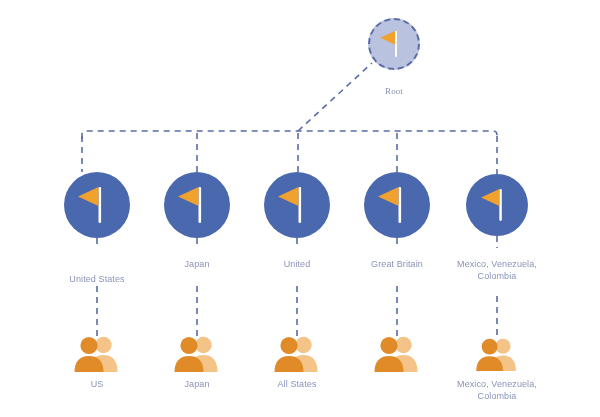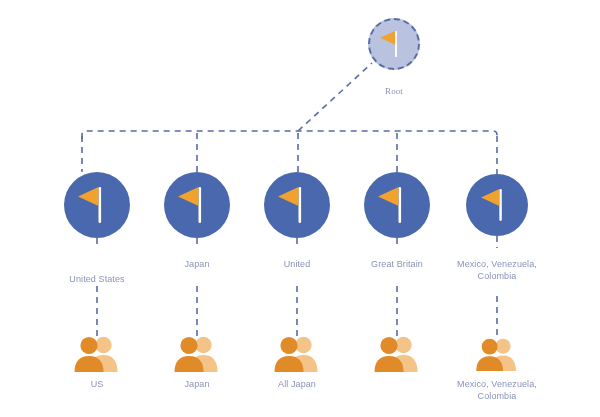--- a/index.html
+++ b/index.html
@@ -170,21 +170,21 @@
   <div class="label" style="left:142px; top:379px; width:110px;">Japan</div>
 
   <div class="people" style="left:271px; top:335px; width:52px; height:38px;">
     <svg viewBox="0 0 52 38" width="52" height="38">
       <circle cx="32.5" cy="10" r="8.2" fill="#f4c387"></circle>
       <path d="M 32.5 20 C 42 20 46.5 26 46.5 37 L 18.5 37 C 18.5 26 23 20 32.5 20 Z" fill="#f4c387"></path>
       <circle cx="18" cy="10.5" r="8.6" fill="#e08b28"></circle>
       <path d="M 18 21 C 27.8 21 32.5 27 32.5 37 L 3.5 37 C 3.5 27 8.2 21 18 21 Z" fill="#e08b28"></path>
     </svg>
   </div>
-  <div class="label" style="left:242px; top:379px; width:110px;">All Japan</div>
+  <div class="label" style="left:242px; top:379px; width:110px;">All States</div>
 
   <div class="people" style="left:371px; top:335px; width:52px; height:38px;">
     <svg viewBox="0 0 52 38" width="52" height="38">
       <circle cx="32.5" cy="10" r="8.2" fill="#f4c387"></circle>
       <path d="M 32.5 20 C 42 20 46.5 26 46.5 37 L 18.5 37 C 18.5 26 23 20 32.5 20 Z" fill="#f4c387"></path>
       <circle cx="18" cy="10.5" r="8.6" fill="#e08b28"></circle>
       <path d="M 18 21 C 27.8 21 32.5 27 32.5 37 L 3.5 37 C 3.5 27 8.2 21 18 21 Z" fill="#e08b28"></path>
     </svg>
   </div>
 

